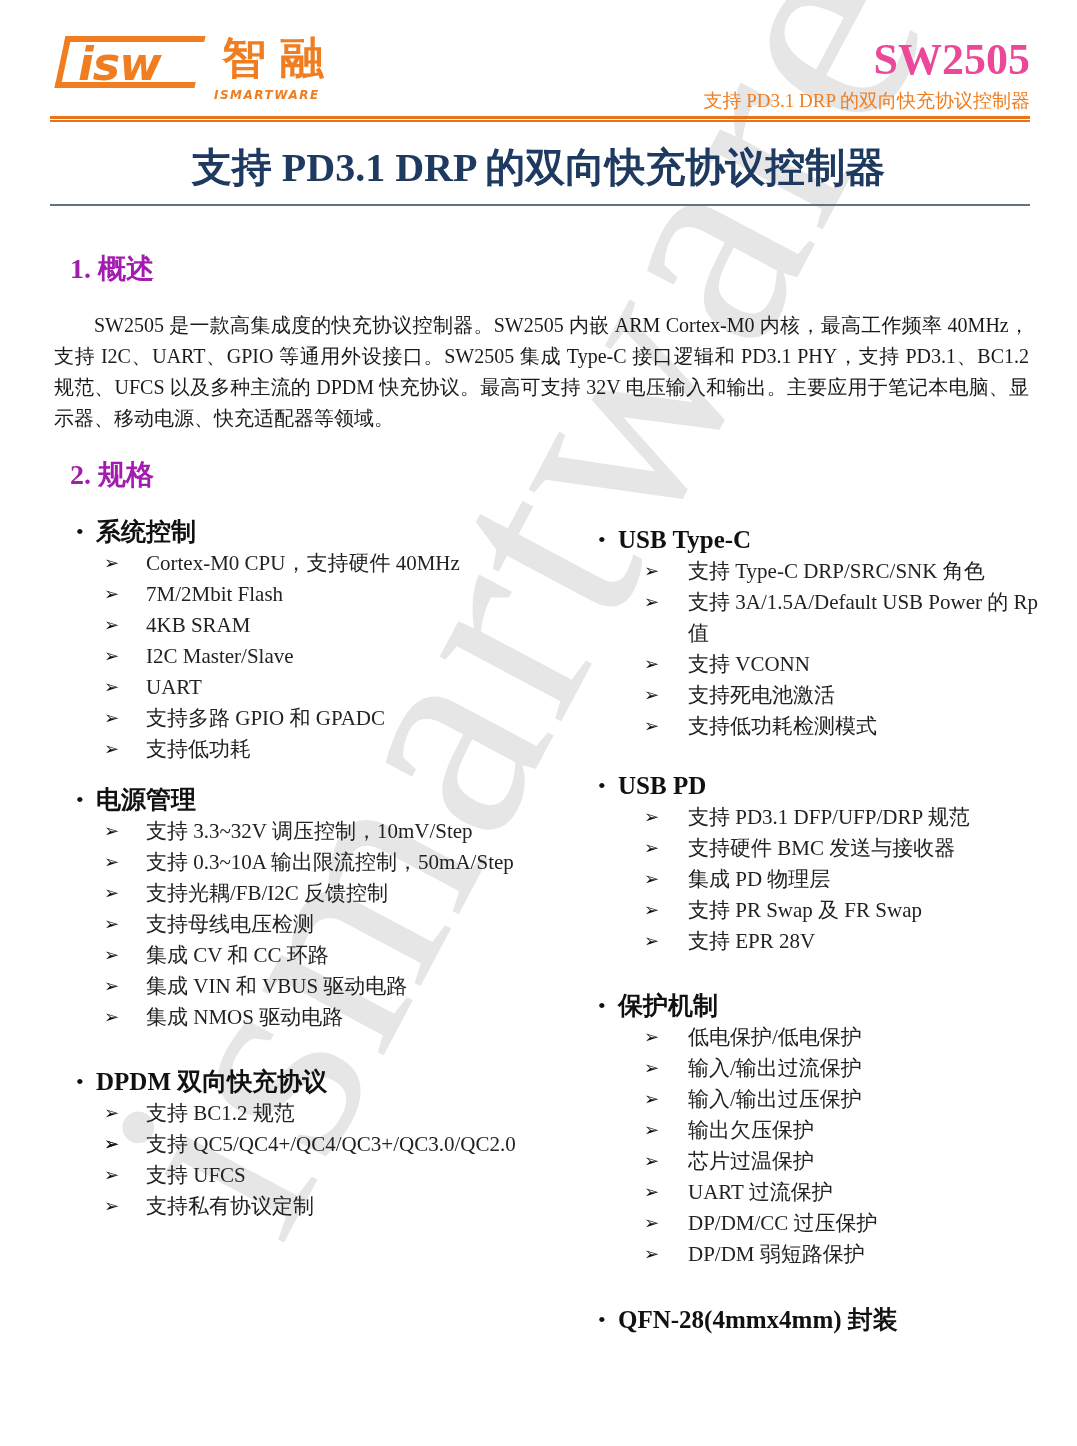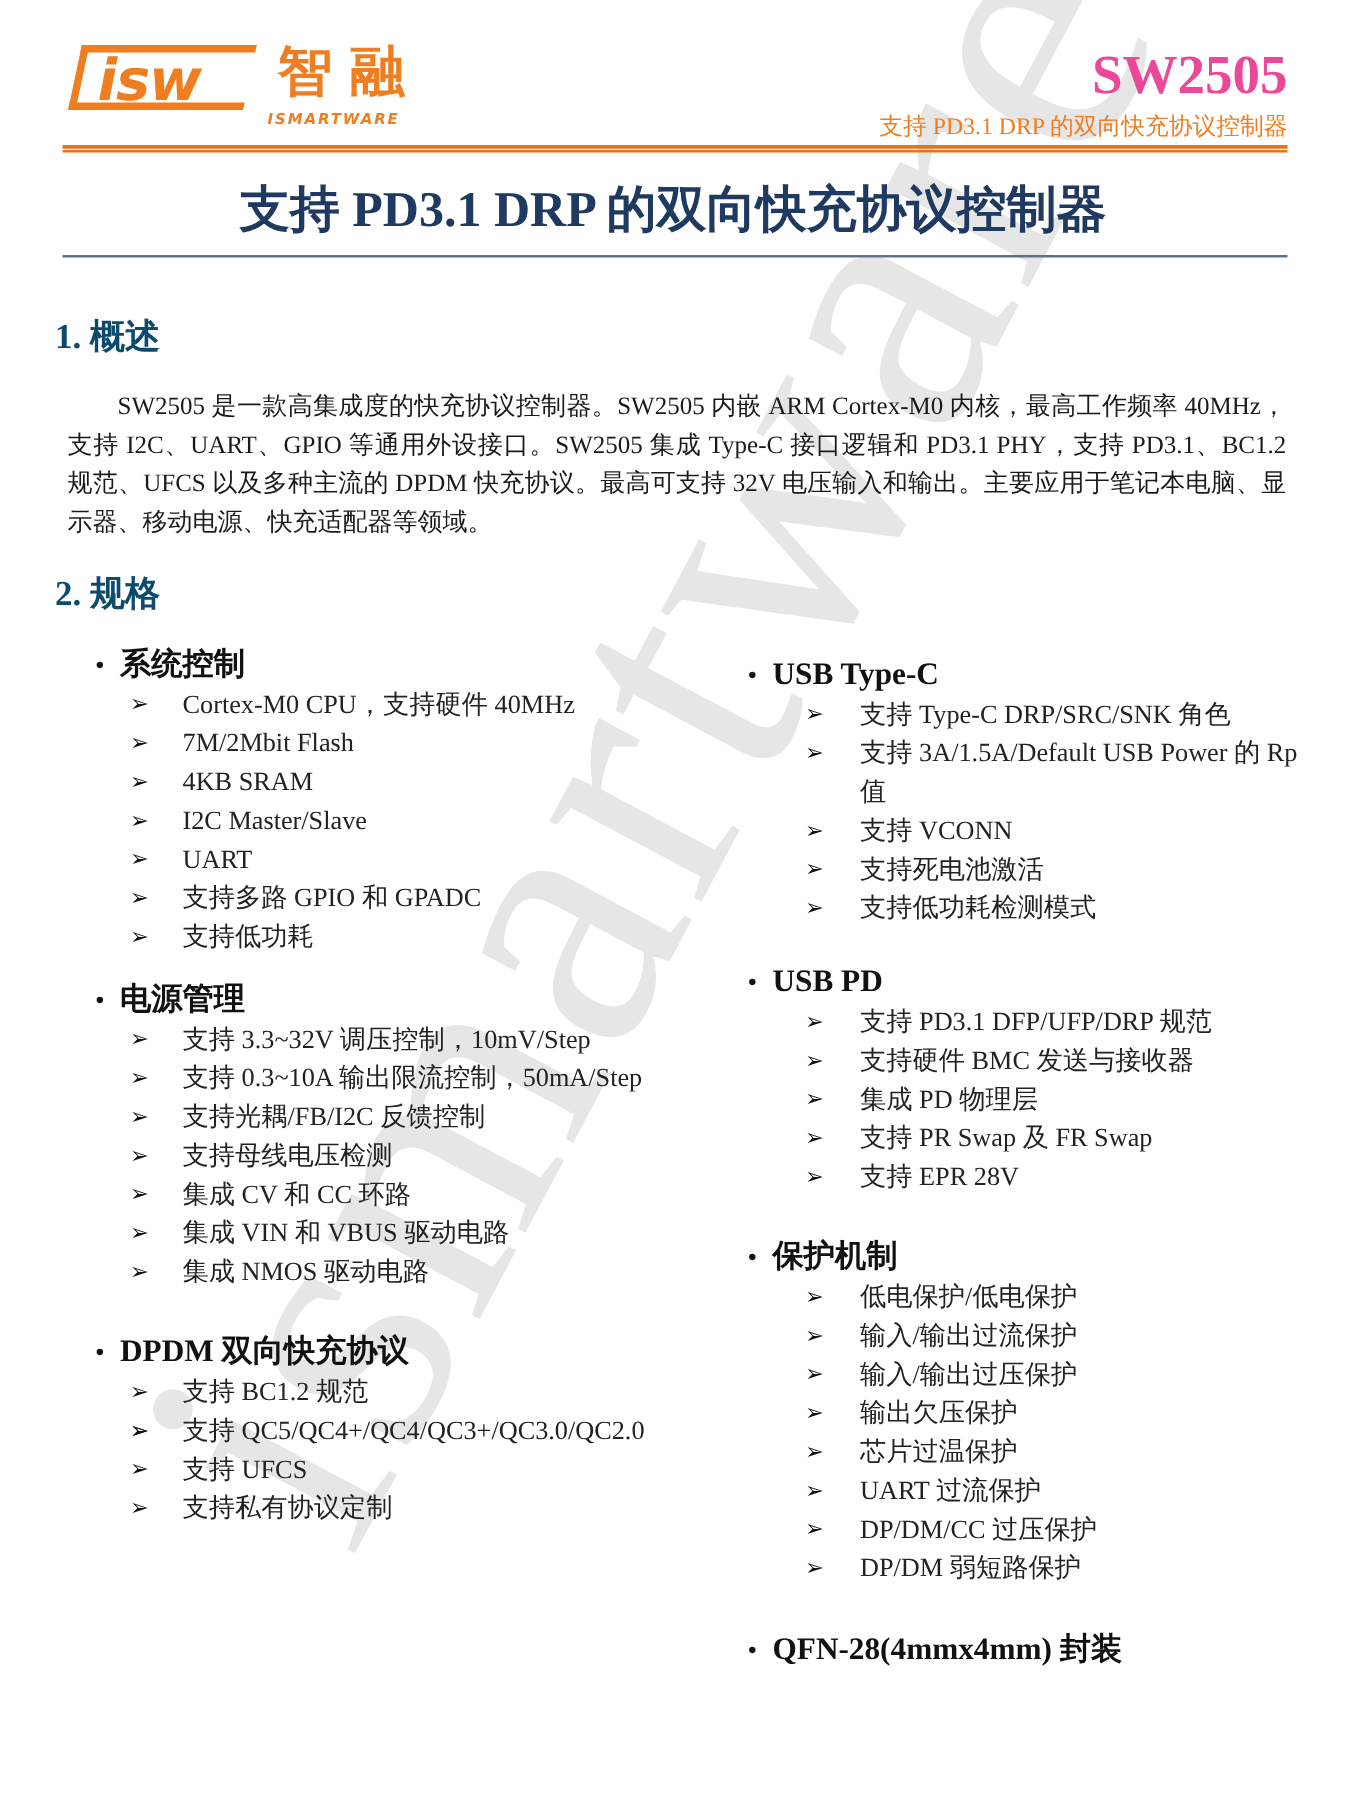--- a/index.html
+++ b/index.html
@@ -31,22 +31,22 @@
   .part-subtitle { position: absolute; right: 0; top: 54px; font-family: "Liberation Serif", serif;
     font-size: 19px; color: #f07d1f; white-space: nowrap; }
 
   .rule-orange { position: absolute; left: 50px; top: 116px; width: 980px; height: 0;
     border-top: 3px solid #e8731a; border-bottom: 2px solid #e8731a; padding-top: 1px; z-index: 2; }
 
   .doc-title { position: absolute; left: 0; width: 1077px; top: 140px; text-align: center;
     font-family: "Liberation Serif", serif; font-weight: bold; font-size: 40px; color: #1f3a60; z-index: 2; }
   .rule-blue { position: absolute; left: 50px; top: 204px; width: 980px; height: 2px; background: #5e7386; z-index: 2; }
 
-  .section-heading { position: absolute; left: 44px; font-family: "Liberation Serif", serif;
-    font-weight: bold; font-size: 28px; color: #0c4a6e; z-index: 2; text-align: center; }
+  .section-heading { position: absolute; left: 70px; font-family: "Liberation Serif", serif;
+    font-weight: bold; font-size: 28px; color: #a21caf; z-index: 2; text-align: center; }
   .overview-text { position: absolute; left: 54px; top: 310px; width: 975px; font-size: 20px;
     line-height: 31px; text-indent: 40px; text-align: justify; z-index: 2; color: #1a1a1a; }
 
   .group { position: absolute; z-index: 2; }
   .group-title { font-weight: bold; font-size: 25px; line-height: 32px; color: #111; margin-left: 20px; position: relative; }
   .group-title::before { content: "•"; position: absolute; left: -20px; top: 0; font-weight: normal; font-size: 22px; }
   .items { list-style: none; margin: 0; padding: 0; }
   .items li { position: relative; padding-left: 70px; font-size: 21px; line-height: 31px; color: #222; }
   .items li .arrow { position: absolute; left: 28px; top: 0; font-size: 18px; color: #111; }
 

